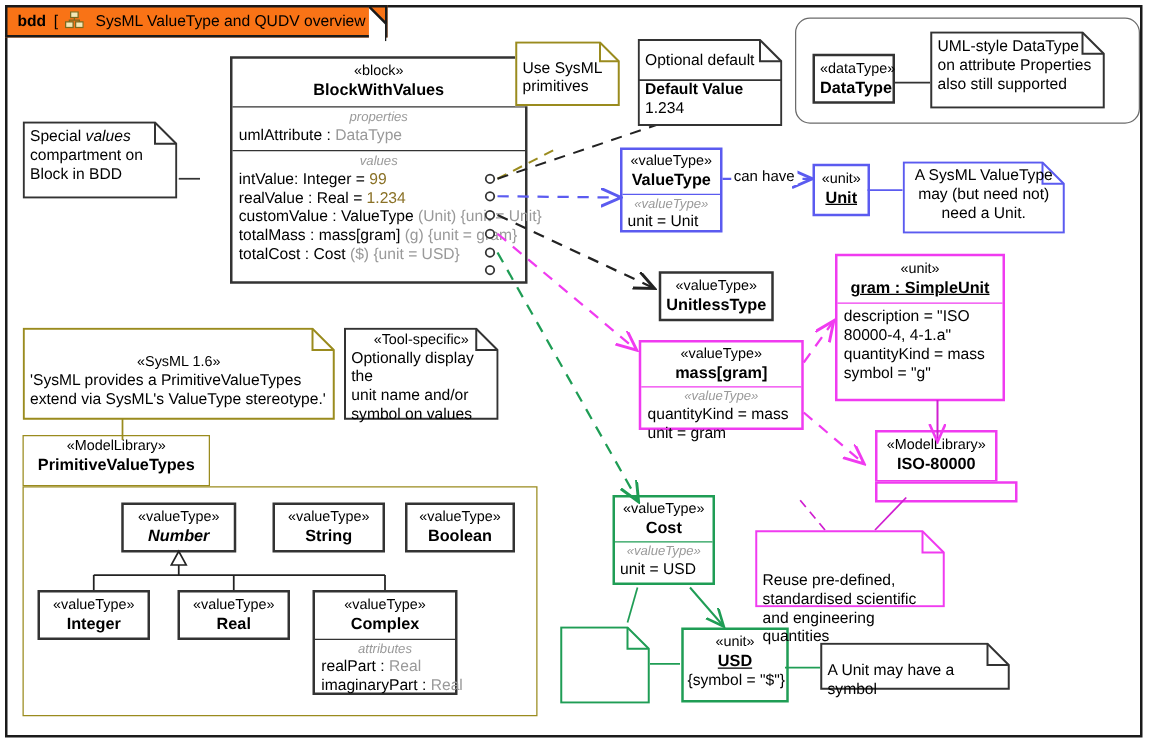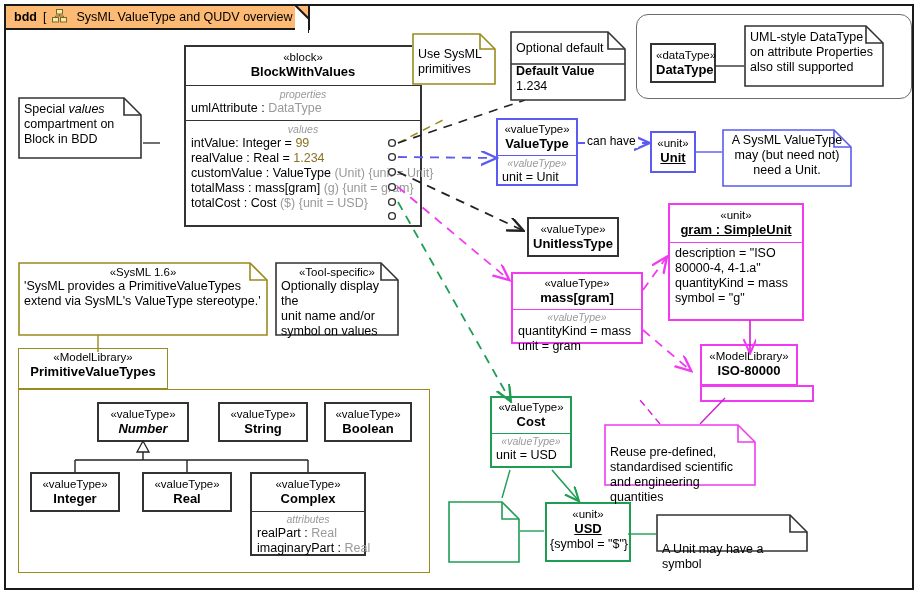--- a/index.html
+++ b/index.html
@@ -2,21 +2,21 @@
 <html><head>
 <meta charset="utf-8">
 <style>
   html,body{margin:0;padding:0;background:#fff;}
   body{font-family:"Liberation Sans",sans-serif;}
   #root{position:relative;width:920px;height:595px;background:#ffffff;overflow:hidden;}
 
   
   .frame{position:absolute;left:4px;top:4px;width:910px;height:586px;border:2px solid #1a1a1a;box-sizing:border-box;}
   .frame-tab{position:absolute;left:4px;top:4px;height:26px;border:2px solid #1a1a1a;border-bottom:2px solid #1a1a1a;box-sizing:border-box;
-    background:#fdba74;display:flex;align-items:center;padding:0 6px 0 8px;font-size:12.5px;color:#000;
+    background:#f97316;display:flex;align-items:center;padding:0 6px 0 8px;font-size:12.5px;color:#000;
     border-top-left-radius:0;}
   .frame-tab .kind{font-weight:bold;margin-right:6px;}
   .frame-tab .ttl{margin-left:4px;}
   .tab-clip{position:absolute;right:-1px;top:-1px;width:14px;height:28px;}
 
   
   .node{position:absolute;box-sizing:border-box;background:#fff;border:1.6px solid #333;}
   .node .cmp{box-sizing:border-box;padding:2px 5px;}
   .node .cmp + .cmp{border-top:1.6px solid #333;}
   .stereo{font-size:11.5px;text-align:center;color:#000;line-height:14px;}
@@ -301,21 +301,21 @@
       <div class="nm">ISO-80000</div>
     </div>
   </div>
   <div class="node magenta thick" style="left:700px;top:385px;width:114px;height:17px;"></div>
 
   <div class="note" style="left:604px;top:424px;width:152px;height:62px;">
     <svg viewBox="0 0 152 62" preserveAspectRatio="none">
         <path d="M1,1 H134 L151,18 V61 H1 Z" fill="#fff" stroke="#f03bf0" stroke-width="1.6"></path>
         <path d="M134,1 V18 H151" fill="none" stroke="#f03bf0" stroke-width="1.6"></path>
       </svg>
-    <div class="txt" style="padding-top:21px;">
+    <div class="txt" style="padding-top:21px;margin-top:12px;">
       <div>Reuse pre-defined,</div>
       <div>standardised scientific</div>
       <div>and engineering quantities</div>
     </div>
   </div>
 
   <div class="node green thick" style="left:490px;top:396px;width:82px;height:72px;">
     <div class="cmp" style="padding:2px 3px 3px;">
       <div class="stereo">«valueType»</div>
       <div class="nm">Cost</div>
@@ -339,31 +339,31 @@
         <path d="M1,1 H54 L71,18 V61 H1 Z" fill="#fff" stroke="#1f9d55" stroke-width="1.6"></path>
         <path d="M54,1 V18 H71" fill="none" stroke="#1f9d55" stroke-width="1.6"></path>
       </svg>
   </div>
 
   <div class="note" style="left:656px;top:514px;width:152px;height:38px;">
     <svg viewBox="0 0 152 38" preserveAspectRatio="none">
         <path d="M1,1 H134 L151,18 V37 H1 Z" fill="#fff" stroke="#333" stroke-width="1.6"></path>
         <path d="M134,1 V18 H151" fill="none" stroke="#333" stroke-width="1.6"></path>
       </svg>
-    <div class="txt" style="padding-top:28px;">
+    <div class="txt" style="padding-top:15px;">
       <div>A Unit may have a symbol</div>
     </div>
   </div>
 
   <div class="note" style="left:18px;top:262px;width:250px;height:74px;">
     <svg viewBox="0 0 250 74" preserveAspectRatio="none">
         <path d="M1,1 H232 L249,18 V73 H1 Z" fill="#fff" stroke="#9a8b1e" stroke-width="1.6"></path>
         <path d="M232,1 V18 H249" fill="none" stroke="#9a8b1e" stroke-width="1.6"></path>
       </svg>
-    <div class="txt" style="padding-top:3px;">
+    <div class="txt" style="padding-top:21px;">
       <div class="stereo">«SysML 1.6»</div>
       <div>'SysML provides a PrimitiveValueTypes</div>
       <div>extend via SysML's ValueType stereotype.'</div>
     </div>
   </div>
 
   <div class="note" style="left:275px;top:262px;width:124px;height:74px;">
     <svg viewBox="0 0 124 74" preserveAspectRatio="none">
         <path d="M1,1 H106 L123,18 V73 H1 Z" fill="#fff" stroke="#333" stroke-width="1.6"></path>
         <path d="M106,1 V18 H123" fill="none" stroke="#333" stroke-width="1.6"></path>

